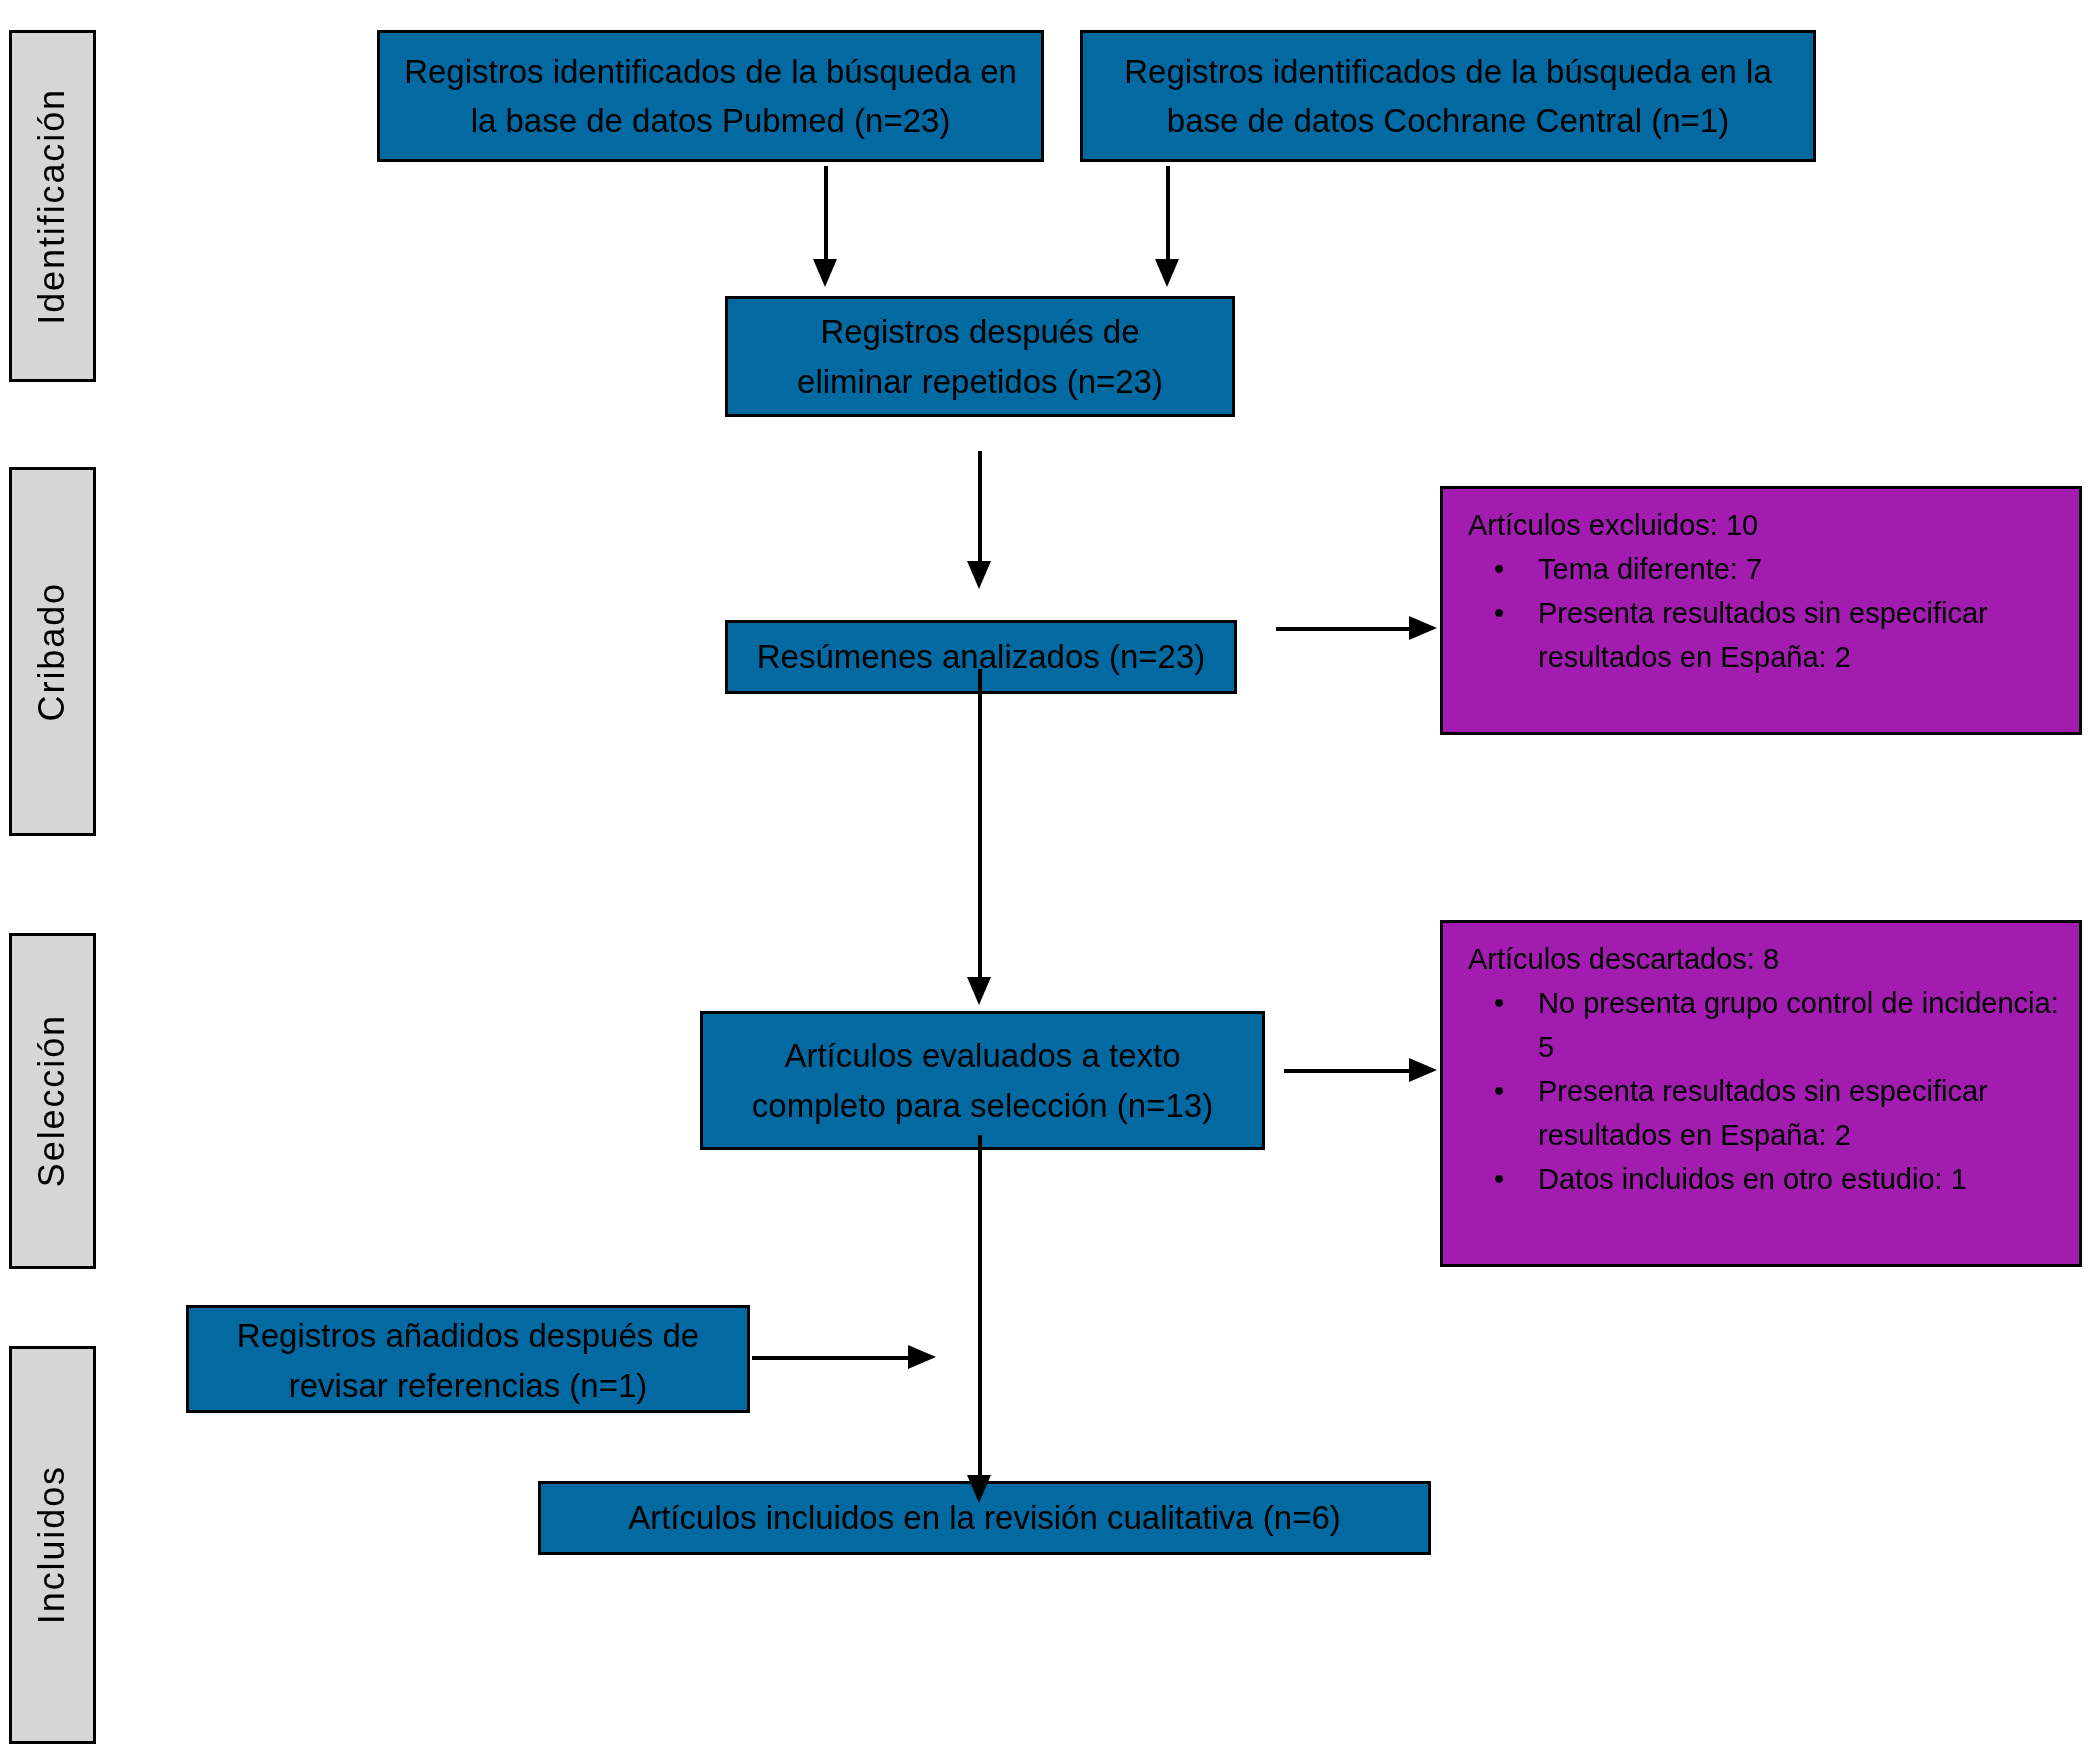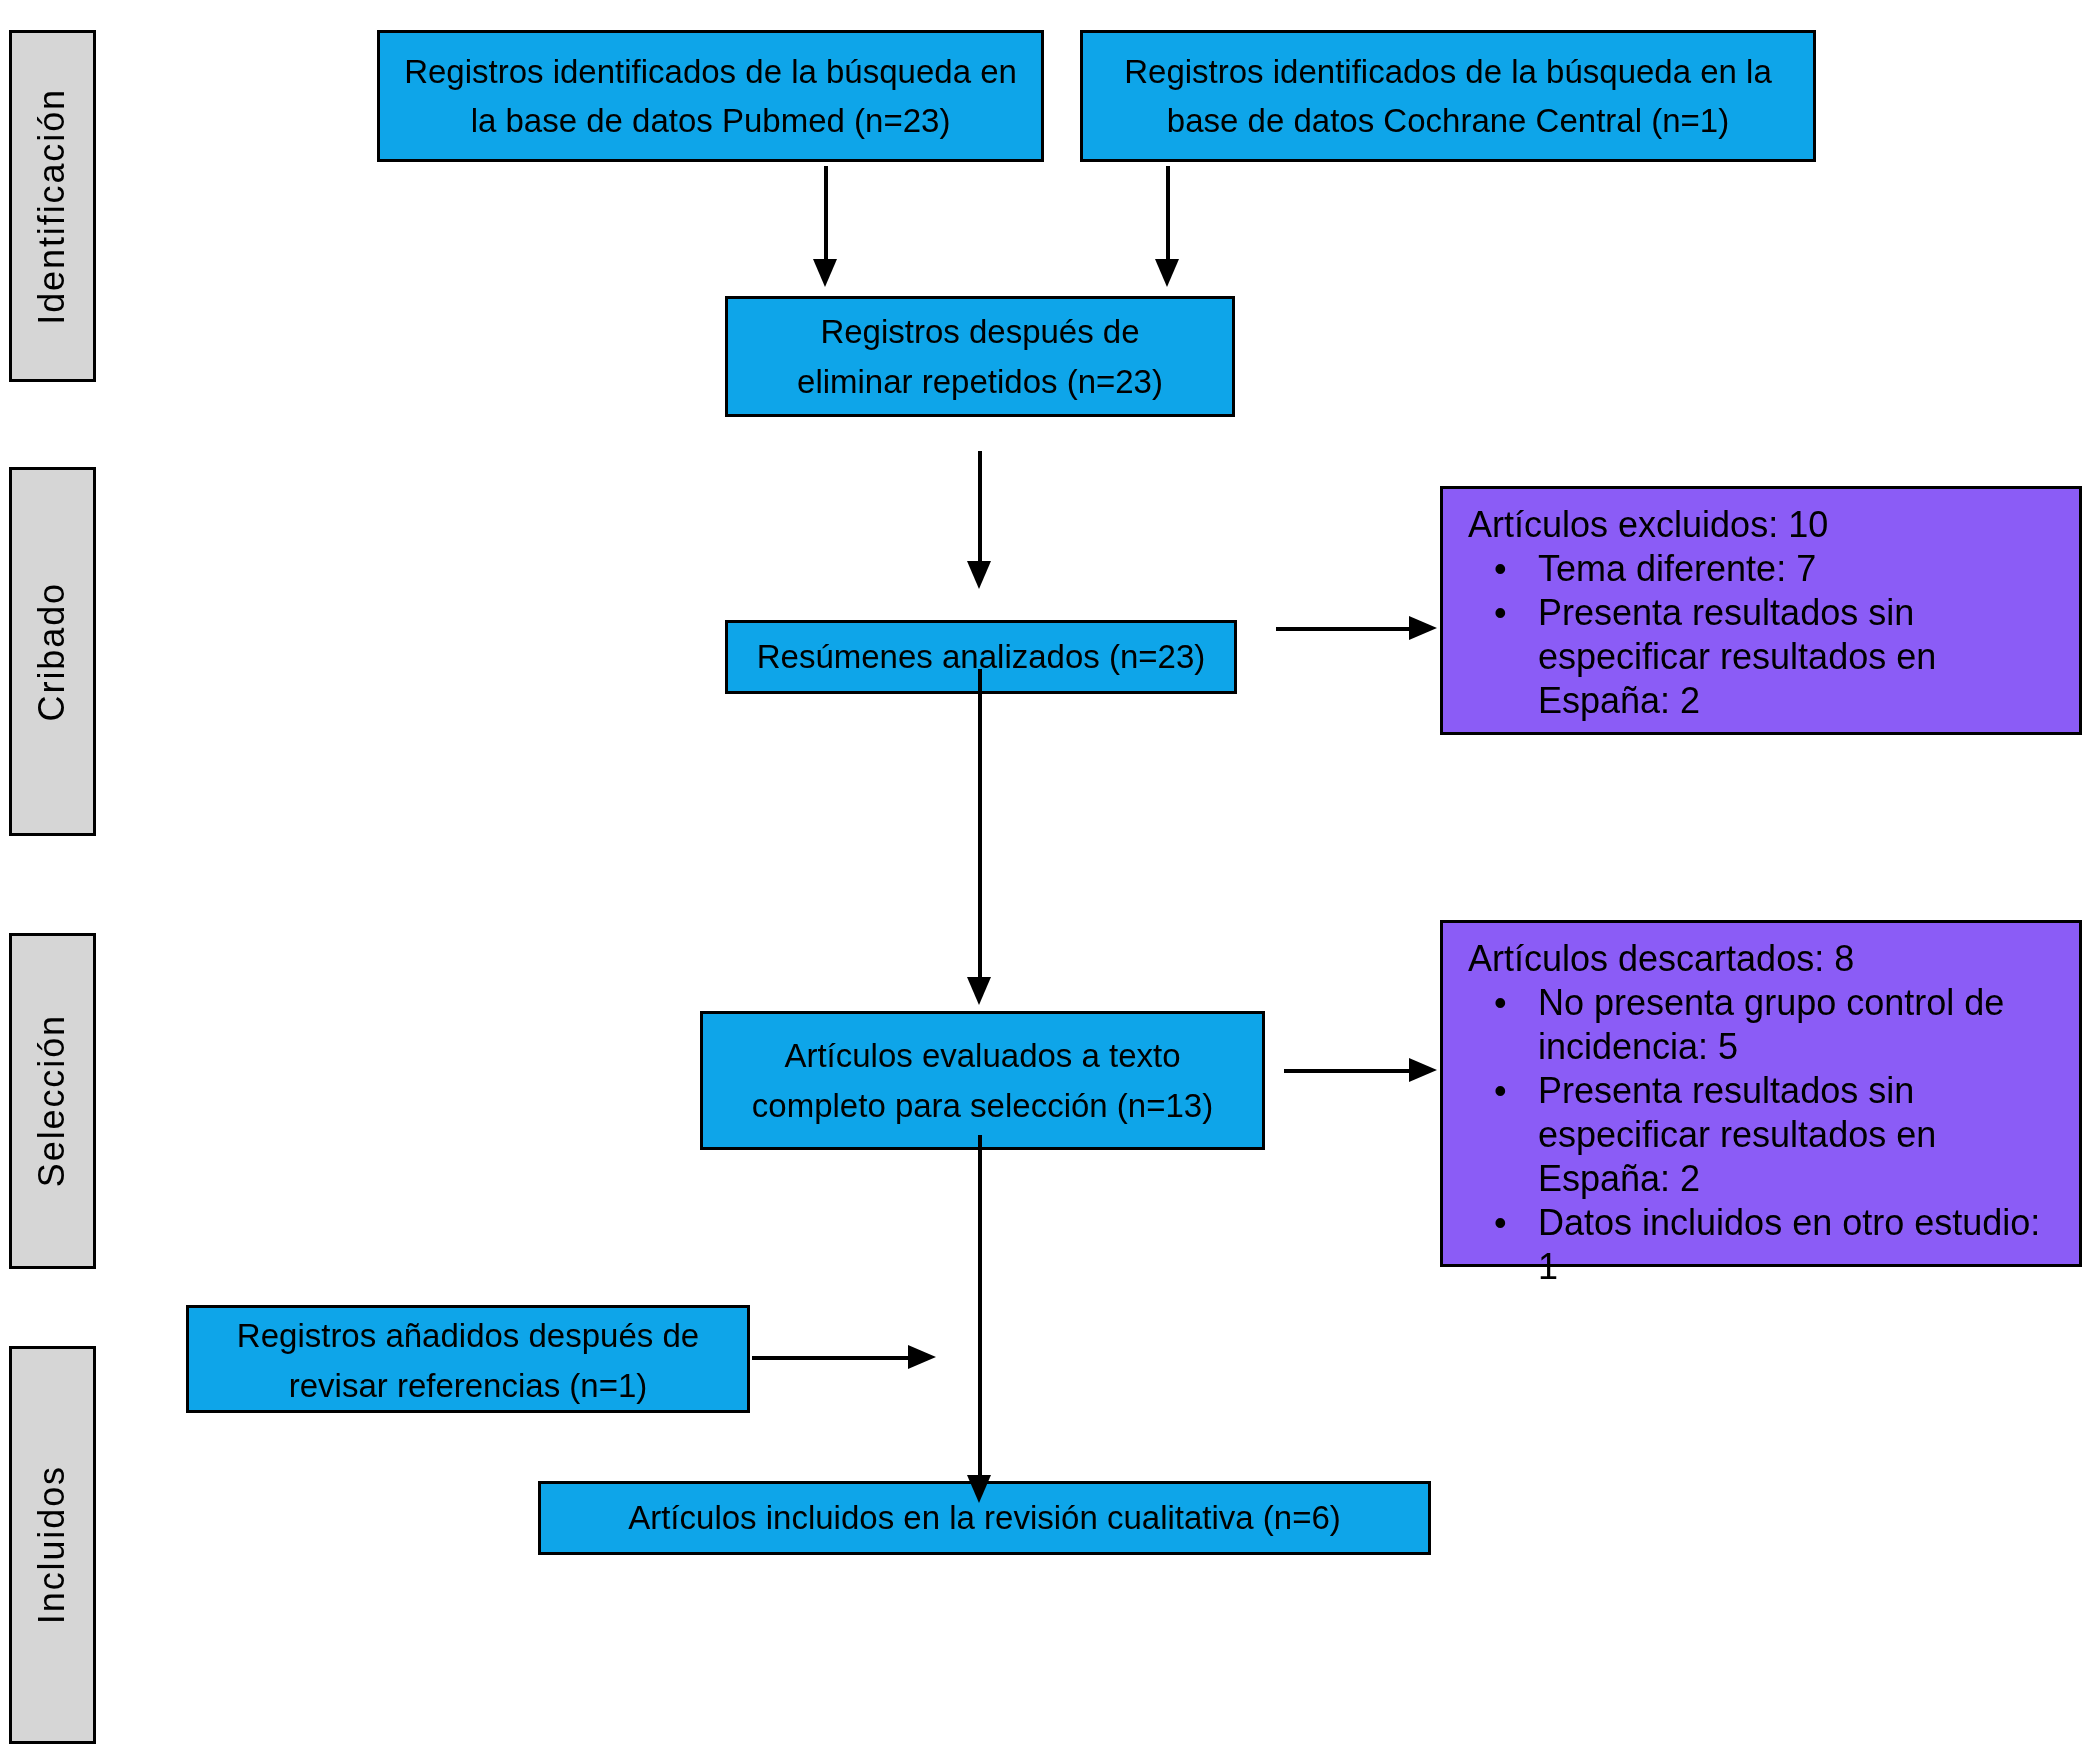--- a/index.html
+++ b/index.html
@@ -25,38 +25,38 @@
   .stage-label {
     writing-mode: vertical-rl;
     transform: rotate(180deg);
     font-size: 36px;
     letter-spacing: 1.9px;
     white-space: nowrap;
     color: #000000;
   }
   .node {
     position: absolute;
-    background: #0ea5e9;
+    background: #0369a1;
     border: 3.8px solid #000000;
     box-sizing: border-box;
     display: flex;
     align-items: center;
     justify-content: center;
     text-align: center;
     font-size: 33px;
     line-height: 1.5;
   }
   .node .txt { display: block; }
   .listbox {
     position: absolute;
-    background: #8b5cf6;
+    background: #a21caf;
     border: 3.8px solid #000000;
     box-sizing: border-box;
     padding: 14px 19px 6.3px 25px;
-    font-size: 36px;
+    font-size: 29px;
     line-height: 44px;
     text-align: left;
   }
   .listbox .lb-title { margin: 0; }
   .listbox ul { margin: 0; padding: 0; list-style: none; }
   .listbox li { position: relative; padding-left: 70px; }
   .listbox li::before {
     content: "\2022";
     position: absolute;
     left: 26px;

